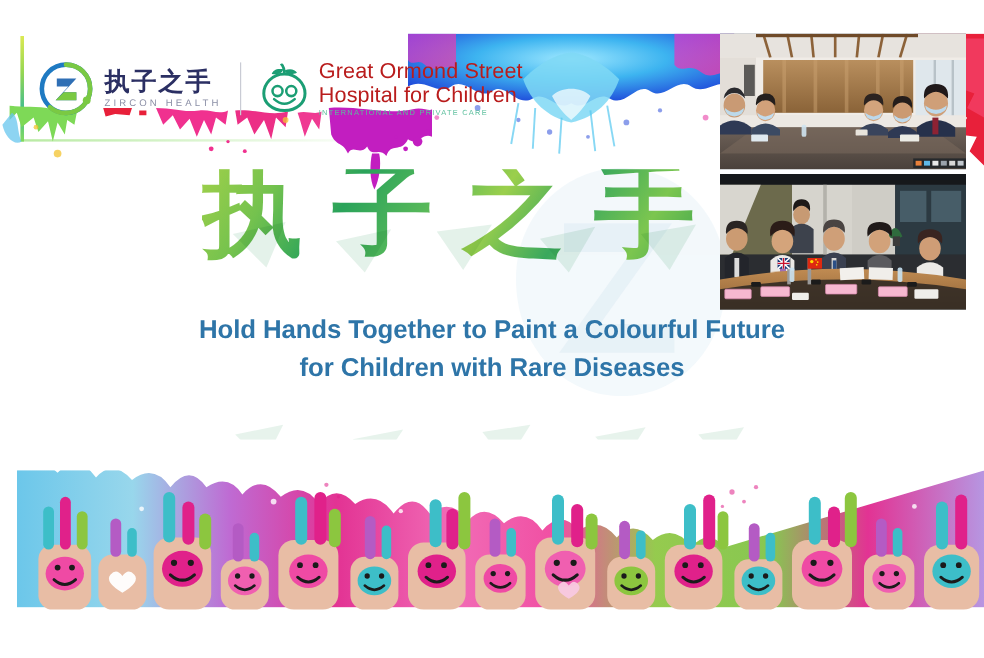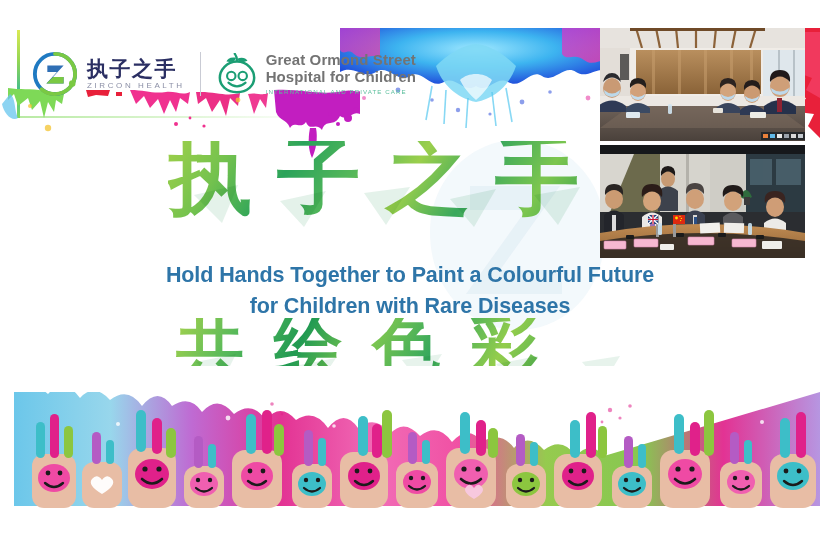--- a/index.html
+++ b/index.html
@@ -80,23 +80,23 @@
   .logo-divider {
     width: 1px;
     height: 44px;
     background: #c9cbd4;
     margin: 0 15px;
   }
   .logo-gosh { display: flex; align-items: center; }
   .gosh-mark { width: 42px; height: 42px; flex: 0 0 42px; }
   .gosh-wordmark { margin-left: 8px; line-height: 1.12; }
   .gosh-l1, .gosh-l2 {
-    font-size: 15px;
-    font-weight: bold;
-    color: #737373;
+    font-size: 18px;
+    font-weight: normal;
+    color: #b91c1c;
     white-space: nowrap;
     letter-spacing: .1px;
   }
   .gosh-l3 {
     font-size: 6.2px;
     color: #5bbf9c;
     letter-spacing: 1.05px;
     margin-top: 3px;
     white-space: nowrap;
   }
@@ -303,21 +303,20 @@
         <circle cx="30" cy="18" r="2"></circle>
       </g>
     </svg>
 
     <svg class="watermark" viewBox="0 0 175 205">
       <path d="M88 0 C136 0 175 40 175 92 C175 150 136 190 88 190 C40 190 0 150 0 92 C0 40 40 0 88 0 Z" fill="#dfeef6" opacity=".75"></path>
       <path d="M40 46 H130 L70 130 H132 V154 H36 L96 70 H40 Z" fill="#cde2ee" opacity=".9"></path>
     </svg>
 
     <div class="cn-line cn-line-1">执子之手</div>
-    <div class="cn-line cn-line-2">共绘色彩</div>
 
     <svg class="cn-facets" style="left:168px;top:113px;width:440px;height:90px" viewBox="0 0 440 90">
       <g fill="#ffffff" opacity=".9">
         <polygon points="10,4 60,0 30,26"></polygon>
           <polygon points="70,10 120,2 96,34"></polygon>
         <polygon points="150,0 200,8 166,30"></polygon>
           <polygon points="230,4 276,0 248,28"></polygon>
         <polygon points="300,8 350,2 324,30"></polygon>
           <polygon points="372,0 424,6 396,28"></polygon>
       </g>

